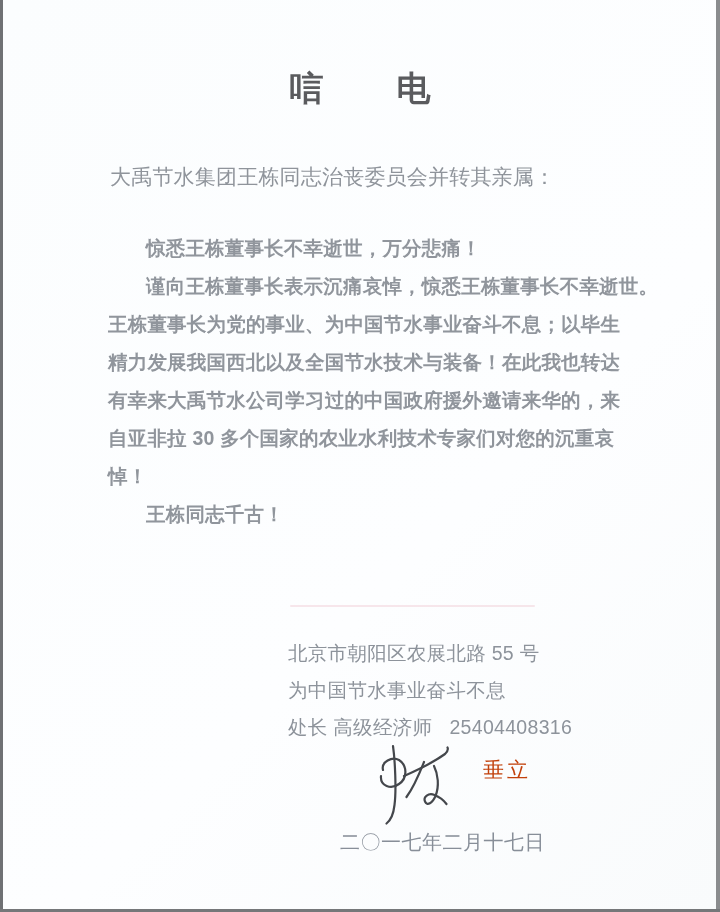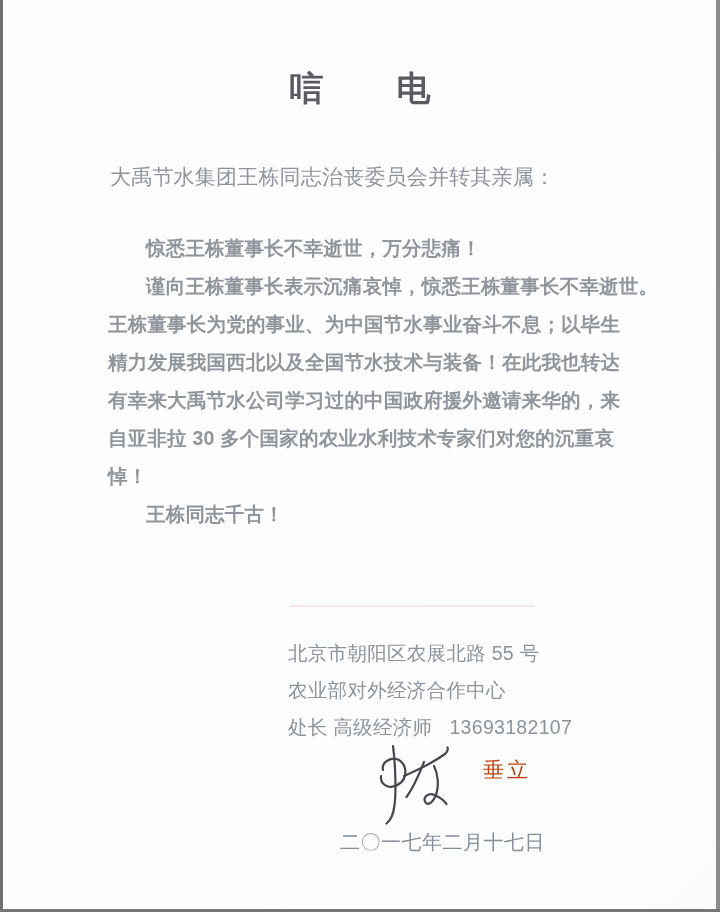--- a/index.html
+++ b/index.html
@@ -87,22 +87,22 @@
   <div class="body-line">有幸来大禹节水公司学习过的中国政府援外邀请来华的，来</div>
   <div class="body-line">自亚非拉 30 多个国家的农业水利技术专家们对您的沉重哀</div>
   <div class="body-line">悼！</div>
   <div class="body-line indent">王栋同志千古！</div>
 </div>
 
 <div class="artifact-line"></div>
 
 <div class="contact-block">
   <div class="contact-line">北京市朝阳区农展北路 55 号</div>
-  <div class="contact-line">农业部对外经济合作中心</div>
-  <div class="contact-line">处长 高级经济师   13693182107</div>
+  <div class="contact-line">为中国节水事业奋斗不息</div>
+  <div class="contact-line">处长 高级经济师   25404408316</div>
 </div>
 
 <svg class="signature-svg" width="112" height="96" viewBox="0 0 112 96" fill="none">
   <g stroke="#44474c" stroke-width="2.2" stroke-linecap="round" fill="none">
     <path d="M21 37 C19 29, 30 23, 37 27 C45 32, 46 45, 37 51 C29 57, 18 53, 19 43"></path>
     <path d="M31 13 C33 27, 34.5 57, 32.5 72 C31.5 81, 29 87, 24.5 90.5"></path>
     <path d="M42 43 C58 36, 72 29, 83 21 C85.5 18.5, 86.5 16.5, 85.5 14.5"></path>
     <path d="M62 29 C58 39, 52.5 53, 44.5 64"></path>
     <path d="M72 33 C76 41, 77.5 53, 73.5 63 C70.5 70, 65 73.5, 63 68.5 C61 64, 66.5 59.5, 72.5 62 C77.5 64, 81.5 67, 84.5 71"></path>
   </g>

